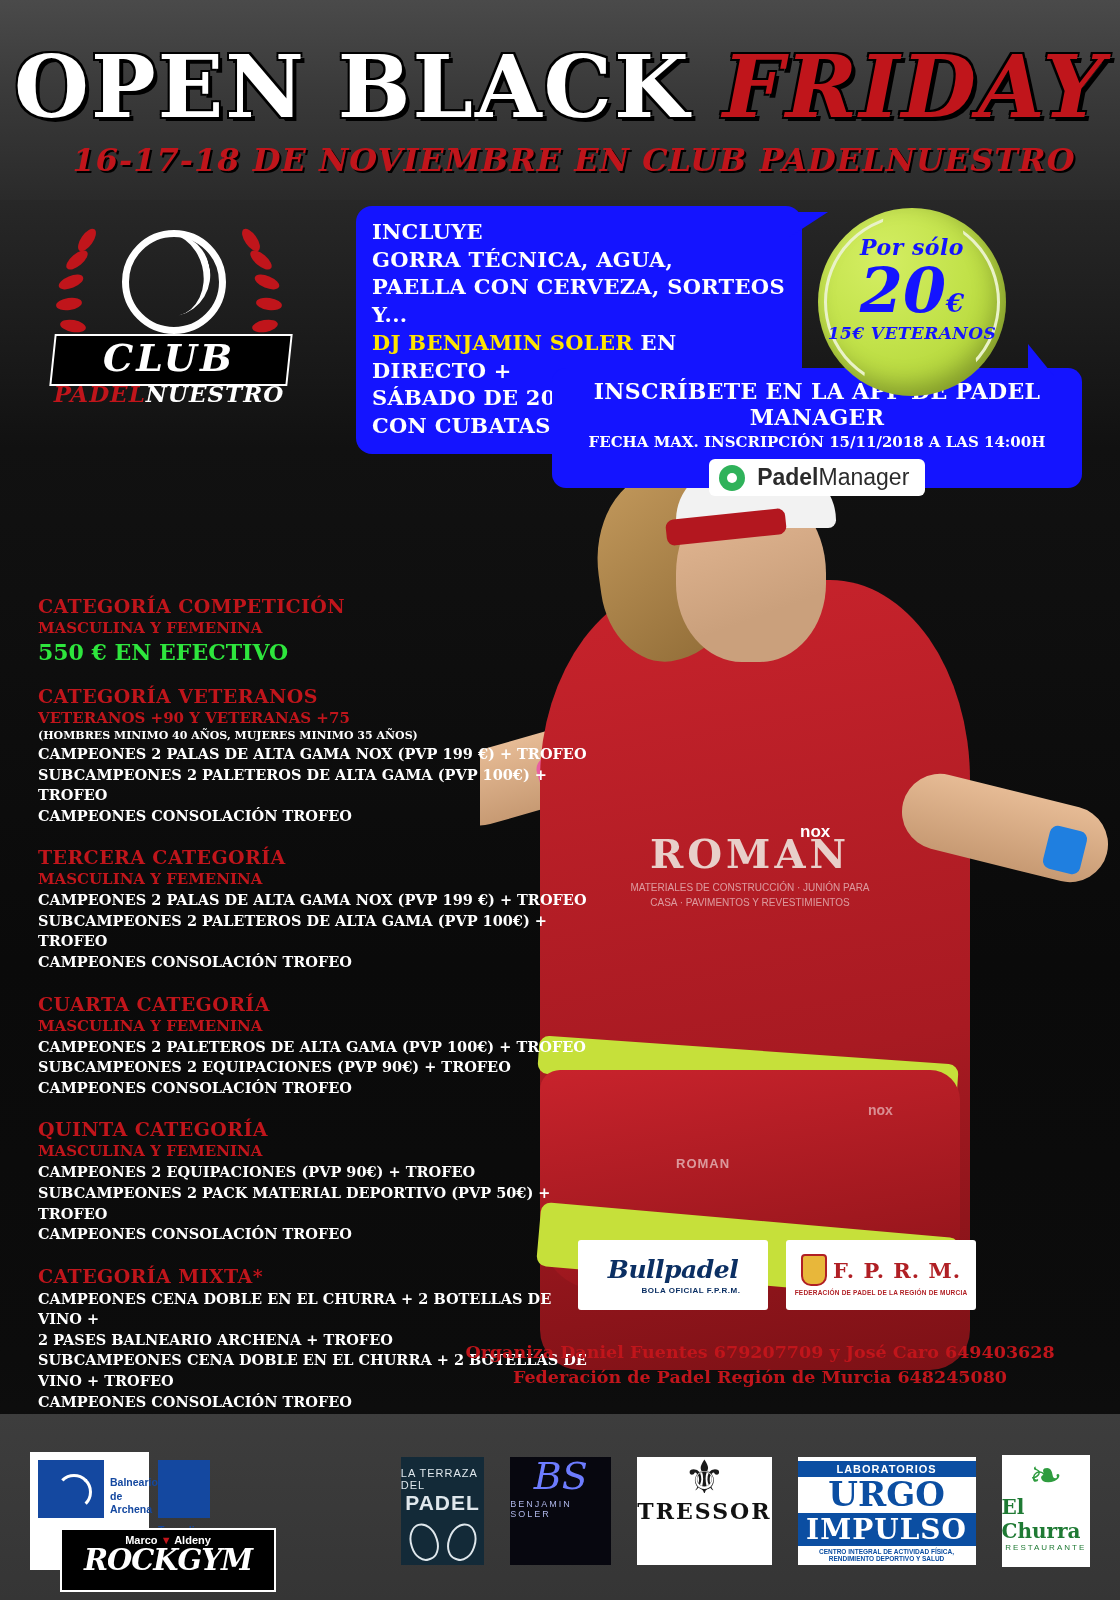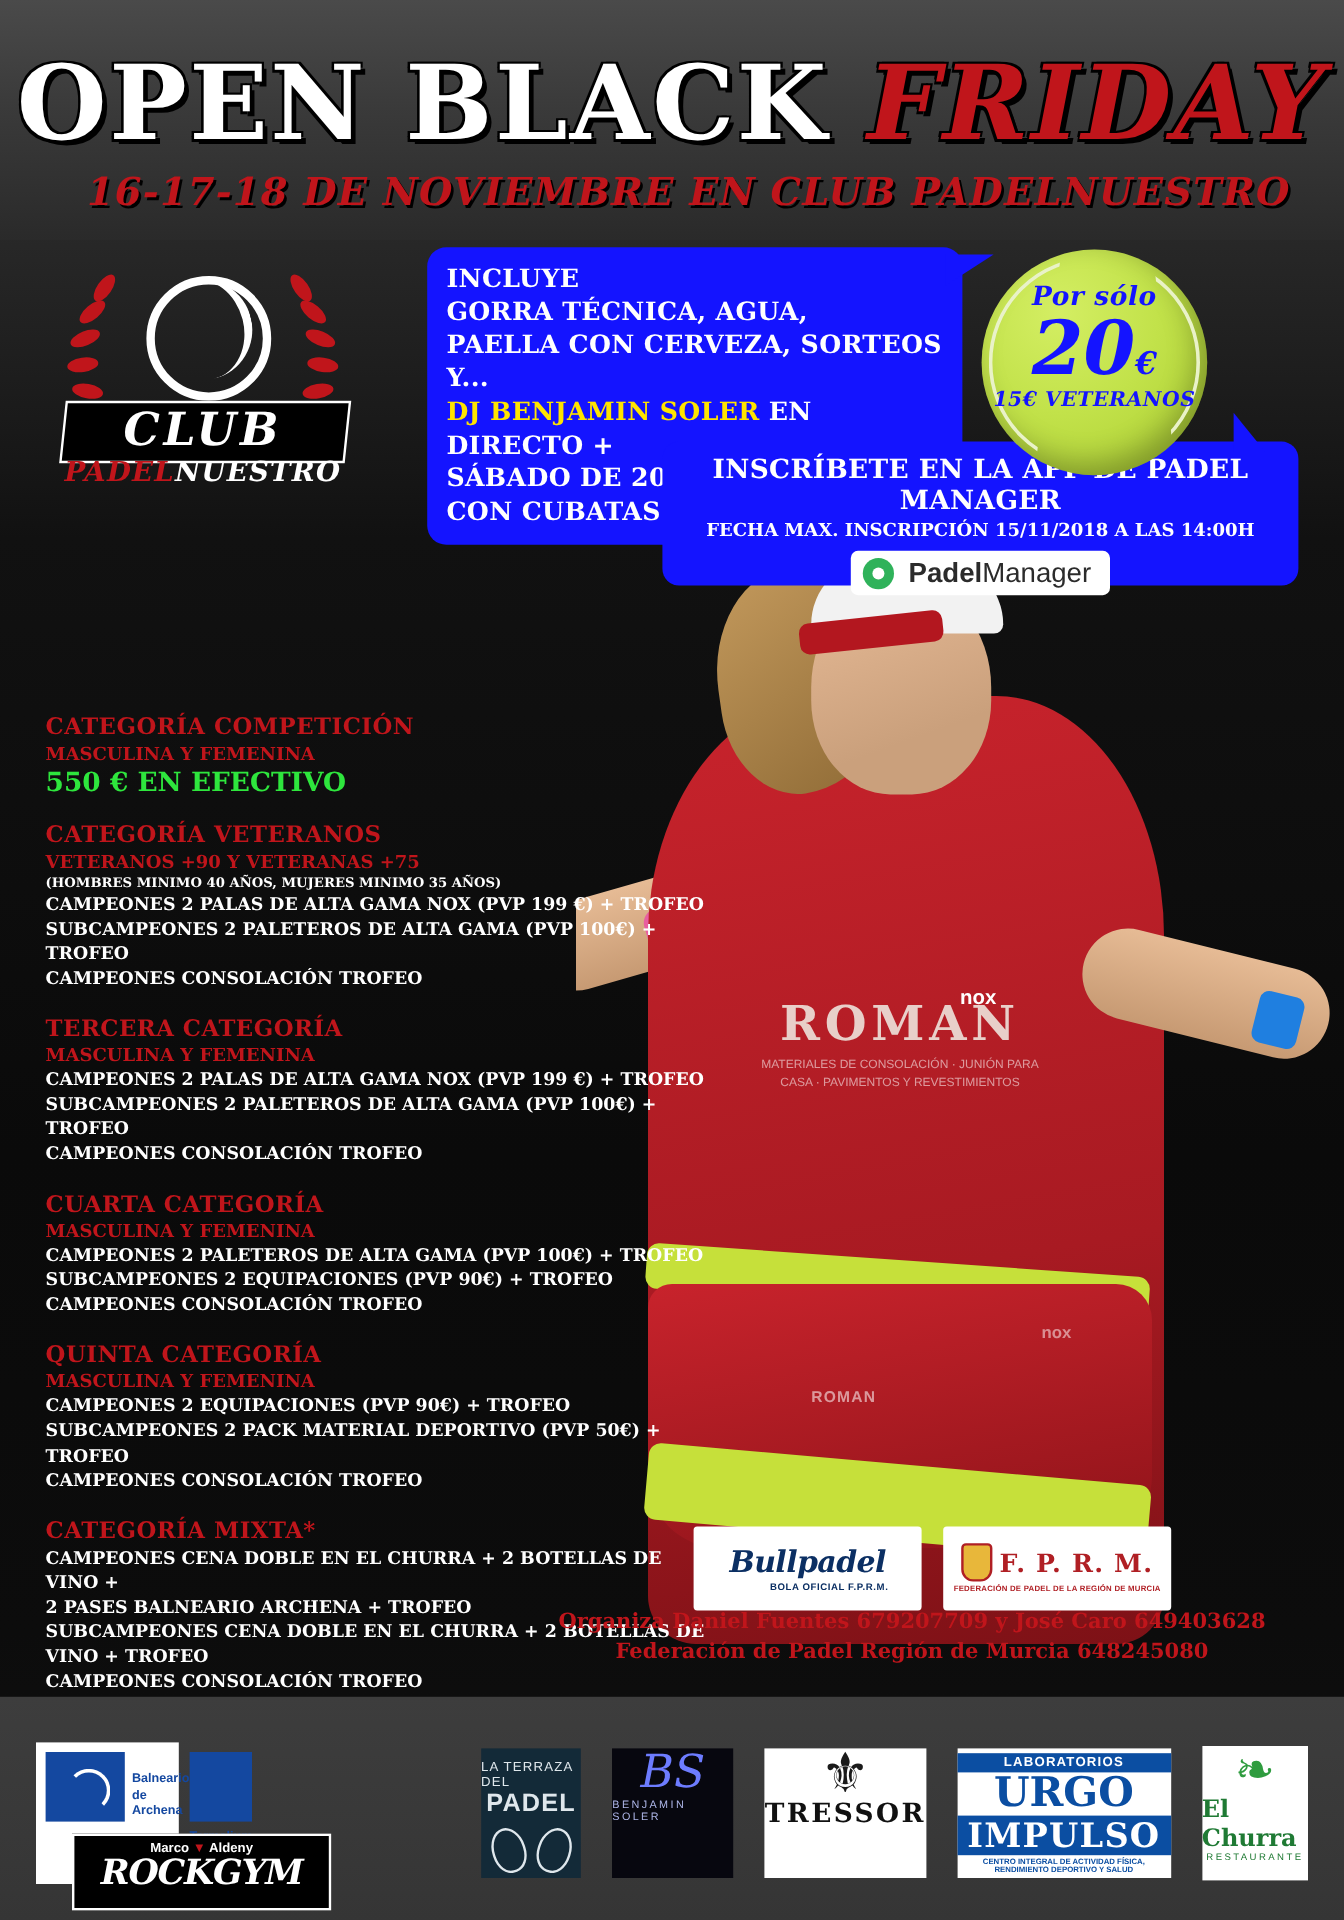--- a/index.html
+++ b/index.html
@@ -530,21 +530,20 @@
   }
 
   
   .mid-logos {
     position: absolute;
     left: 578px;
     top: 1240px;
     z-index: 8;
     display: flex;
     gap: 18px;
-    margin-top: 32px;
   }
   .mid-logo {
     background: #fff;
     border-radius: 3px;
     width: 190px;
     height: 70px;
     display: flex;
     flex-direction: column;
     align-items: center;
     justify-content: center;
@@ -897,21 +896,21 @@
     <div class="pl-belt"></div>
     <div class="pl-skirt"></div>
     <div class="pl-belt2"></div>
     <div class="pl-arm2"></div>
     <div class="pl-watch"></div>
     <div class="pl-hair"></div>
     <div class="pl-head"></div>
     <div class="pl-cap"></div>
     <div class="pl-cap-band"></div>
     <div class="pl-brand">ROMAN</div>
-    <div class="pl-brand-sub">MATERIALES DE CONSOLACIÓN · JUNIÓN PARA CASA · PAVIMENTOS Y REVESTIMIENTOS</div>
+    <div class="pl-brand-sub">MATERIALES DE CONSTRUCCIÓN · JUNIÓN PARA CASA · PAVIMENTOS Y REVESTIMIENTOS</div>
     <div class="pl-nox">nox</div>
     <div class="pl-nox2">nox</div>
     <div class="pl-skirt-text">ROMAN</div>
   </div>
 
   <div class="prizes">
 
     <div class="cat-block">
       <div class="cat-title">CATEGORÍA COMPETICIÓN</div>
       <div class="cat-sub">MASCULINA Y FEMENINA</div>

